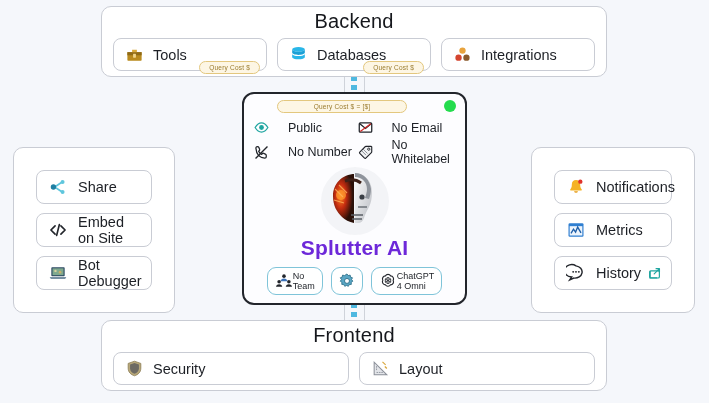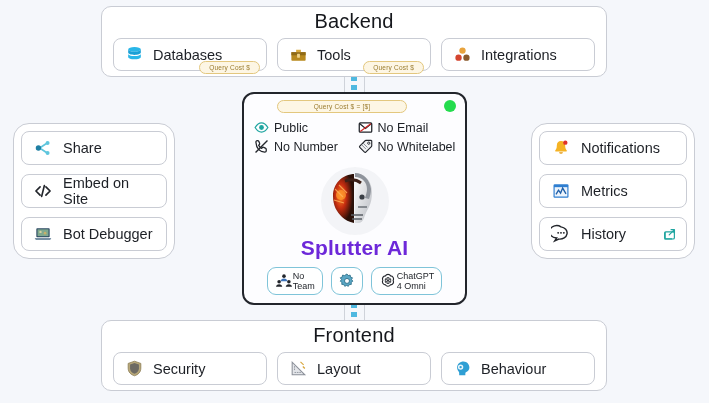--- a/index.html
+++ b/index.html
@@ -58,25 +58,26 @@
     padding: 2px 9px;
     letter-spacing: .2px;
     white-space: nowrap;
   }
 
   
   .side {
     position: absolute;
     background: #ffffff;
     border: 1px solid #c9ccd4;
-    border-radius: 16px;
-    padding: 7px;
+    border-radius: 10px;
+    padding: 22px;
     display: flex;
     flex-direction: column;
     gap: 9px;
+    margin-top: 24px;
   }
   .side-item {
     position: relative;
     display: flex;
     align-items: center;
     gap: 10px;
     border: 1px solid #c9ccd4;
     border-radius: 8px;
     height: 34px;
     padding: 0 11px;
@@ -120,21 +121,21 @@
     position: absolute;
     left: 9px; top: 25px;
     width: 207px;
     display: grid;
     grid-template-columns: 1fr 1fr;
     row-gap: 2px;
   }
   .flag {
     display: flex;
     align-items: center;
-    gap: 4px;
+    gap: 18px;
     font-size: 12.5px;
     color: #1d2026;
   }
   .flag .ico { width: 17px; height: 17px; flex:none; display:block; }
   .flag.r { justify-content: flex-start; }
 
   #avatar {
     position: absolute;
     left: 50%; top: 73px;
     transform: translateX(-50%);
@@ -196,36 +197,36 @@
   <div class="rail" style="left:364px; top:76px; height:18px;"></div>
   <div class="rail" style="left:344px; top:303px; height:18px;"></div>
   <div class="rail" style="left:364px; top:303px; height:18px;"></div>
 
   <div class="group" style="left:101px; top:6px; width:506px; height:71px;">
     <div class="group-title">Backend</div>
     <div class="group-row">
 
       <div class="chip">
         <svg class="ico" viewBox="0 0 24 24">
-          <ellipse cx="12" cy="5.5" rx="8" ry="3" fill="#29b6e8"></ellipse>
-          <path d="M4 5.5v4c0 1.7 3.6 3 8 3s8-1.3 8-3v-4c0 1.7-3.6 3-8 3s-8-1.3-8-3z" fill="#1aa0d6"></path>
-          <path d="M4 11v4c0 1.7 3.6 3 8 3s8-1.3 8-3v-4c0 1.7-3.6 3-8 3s-8-1.3-8-3z" fill="#29b6e8"></path>
-        </svg>
-        <span>Databases</span>
-        <span class="qbadge">Query Cost $</span>
-      </div>
-
-      <div class="chip">
-        <svg class="ico" viewBox="0 0 24 24">
           <path d="M3 9h18v10a1 1 0 0 1-1 1H4a1 1 0 0 1-1-1z" fill="#b98a1e"></path>
           <path d="M3 9h18v4H3z" fill="#8f6a16"></path>
           <path d="M9 6h6v3H9z" fill="#d9a93a"></path>
           <rect x="10.2" y="11" width="3.6" height="5" rx="0.7" fill="#f0d48a"></rect>
         </svg>
         <span>Tools</span>
+        <span class="qbadge">Query Cost $</span>
+      </div>
+
+      <div class="chip">
+        <svg class="ico" viewBox="0 0 24 24">
+          <ellipse cx="12" cy="5.5" rx="8" ry="3" fill="#29b6e8"></ellipse>
+          <path d="M4 5.5v4c0 1.7 3.6 3 8 3s8-1.3 8-3v-4c0 1.7-3.6 3-8 3s-8-1.3-8-3z" fill="#1aa0d6"></path>
+          <path d="M4 11v4c0 1.7 3.6 3 8 3s8-1.3 8-3v-4c0 1.7-3.6 3-8 3s-8-1.3-8-3z" fill="#29b6e8"></path>
+        </svg>
+        <span>Databases</span>
         <span class="qbadge">Query Cost $</span>
       </div>
 
       <div class="chip">
         <svg class="ico" viewBox="0 0 24 24">
           <circle cx="12" cy="7" r="4" fill="#e8a33d"></circle>
           <circle cx="7" cy="16" r="4" fill="#d4452f"></circle>
           <circle cx="17" cy="16" r="4" fill="#8a5a2b"></circle>
         </svg>
         <span>Integrations</span>
@@ -413,25 +414,17 @@
       <div class="chip">
         <svg class="ico" viewBox="0 0 24 24">
           <path d="M4 20 L20 20 L4 4 z" fill="#e3e5e9" stroke="#8b9099" stroke-width="1.3"></path>
           <path d="M7 17h2M10 17h2M13 17h2M7 14v-2M7 11V9" stroke="#8b9099" stroke-width="1.1"></path>
           <path d="M14 4 l4 4 1-1-4-4z" fill="#d8a63c"></path>
           <path d="M17.5 9.5 l2.5 2.5" stroke="#d8a63c" stroke-width="1.6"></path>
         </svg>
         <span>Layout</span>
       </div>
 
-      <div class="chip">
-        <svg class="ico" viewBox="0 0 24 24">
-          <path d="M13.4 3.2c-4.6 0-8.2 3.3-8.2 7.6 0 2 .7 3.4 1.7 4.6.7.8.9 1.4.9 2.4v2.6h7.8v-2.4c0-.9.4-1.3 1.2-1.6 2.4-.9 3.9-3 3.9-5.6 0-4-3.1-7.6-7.3-7.6z" fill="#2f9fd4"></path>
-          <circle cx="9.6" cy="10.2" r="3.4" fill="#e9f4fa"></circle>
-          <circle cx="9.6" cy="10.2" r="1.5" fill="#2f9fd4"></circle>
-        </svg>
-        <span>Behaviour</span>
-      </div>
 
     </div>
   </div>
 
 </div>
 
 </body></html>

